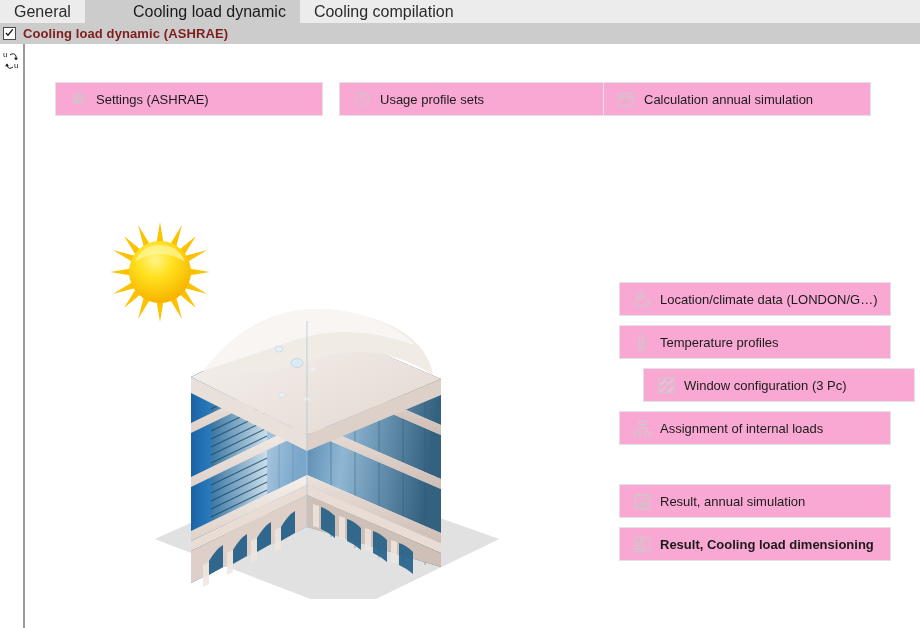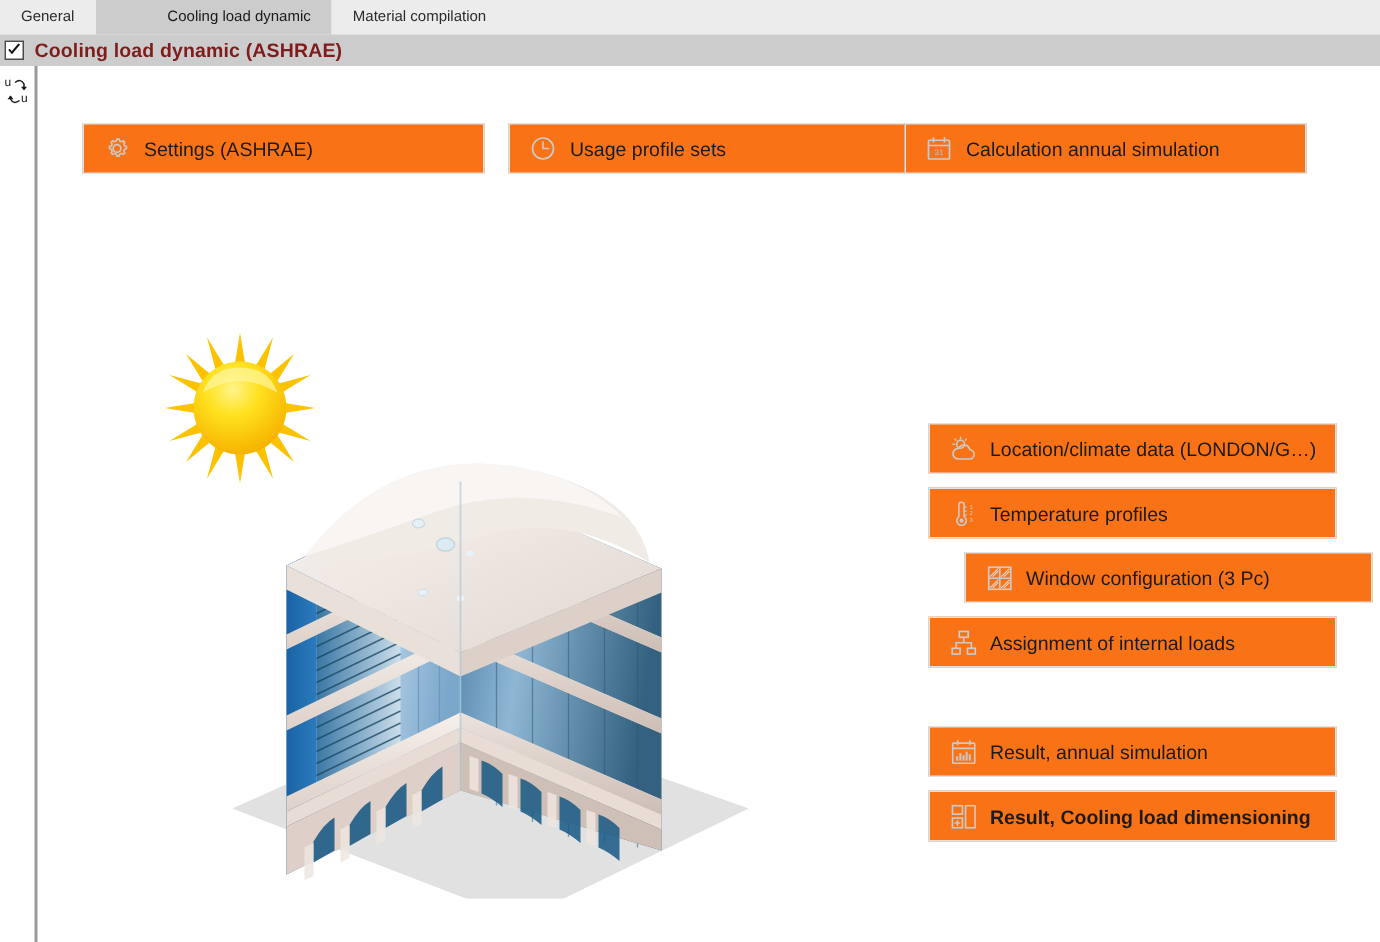--- a/index.html
+++ b/index.html
@@ -23,21 +23,21 @@
     left: 0; top: 0;
     width: 920px; height: 23px;
     background: #ececec;
     display: flex;
     align-items: stretch;
   }
   .tab {
     display: flex;
     align-items: center;
     padding: 0 14px;
-    font-size: 10px;
+    font-size: 16px;
     color: #2b2b2b;
     background: #ececec;
     border: none;
     cursor: default;
     white-space: nowrap;
     line-height: 1;
   }
   .tab.active {
     background: #cccccc;
     color: #1a1a1a;
@@ -95,21 +95,21 @@
   .content {
     position: absolute;
     left: 27px; top: 44px;
     width: 893px; height: 584px;
     background: #ffffff;
   }
 
   
   .btn {
     position: absolute;
-    background: #f97316;
+    background: #f9a8d4;
     border: 1px solid #e2e2e2;
     box-sizing: border-box;
     display: flex;
     align-items: center;
     cursor: default;
     padding: 0;
     font-family: "Liberation Sans", sans-serif;
     font-size: 13px;
     color: #1b1b1b;
     text-align: left;
@@ -158,21 +158,21 @@
 <body>
 
 <div class="tabstrip">
   <div class="tab">
     <span>General</span>
   </div>
   <div class="tab active">
     <span>Cooling load dynamic</span>
   </div>
   <div class="tab">
-    <span>Material compilation</span>
+    <span>Cooling compilation</span>
   </div>
 </div>
 
 <div class="headerbar">
   <span class="hdr-check">
     <svg width="11" height="11" viewBox="0 0 11 11">
       <path d="M1.5 5.4 L4.0 8.2 L9.4 1.6 L8.2 1.0 L3.9 6.2 L2.4 4.5 Z" fill="#111111"></path>
     </svg>
   </span>
   <span class="hdr-title">Cooling load dynamic (ASHRAE)</span>

